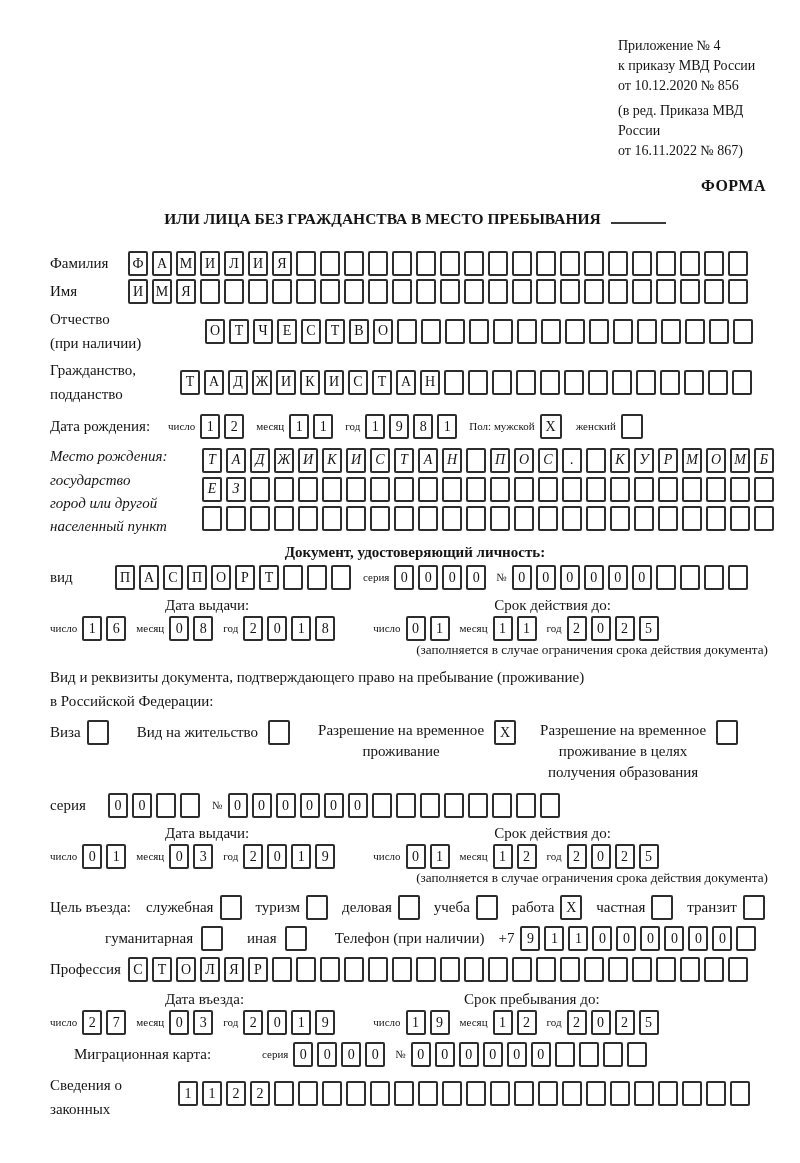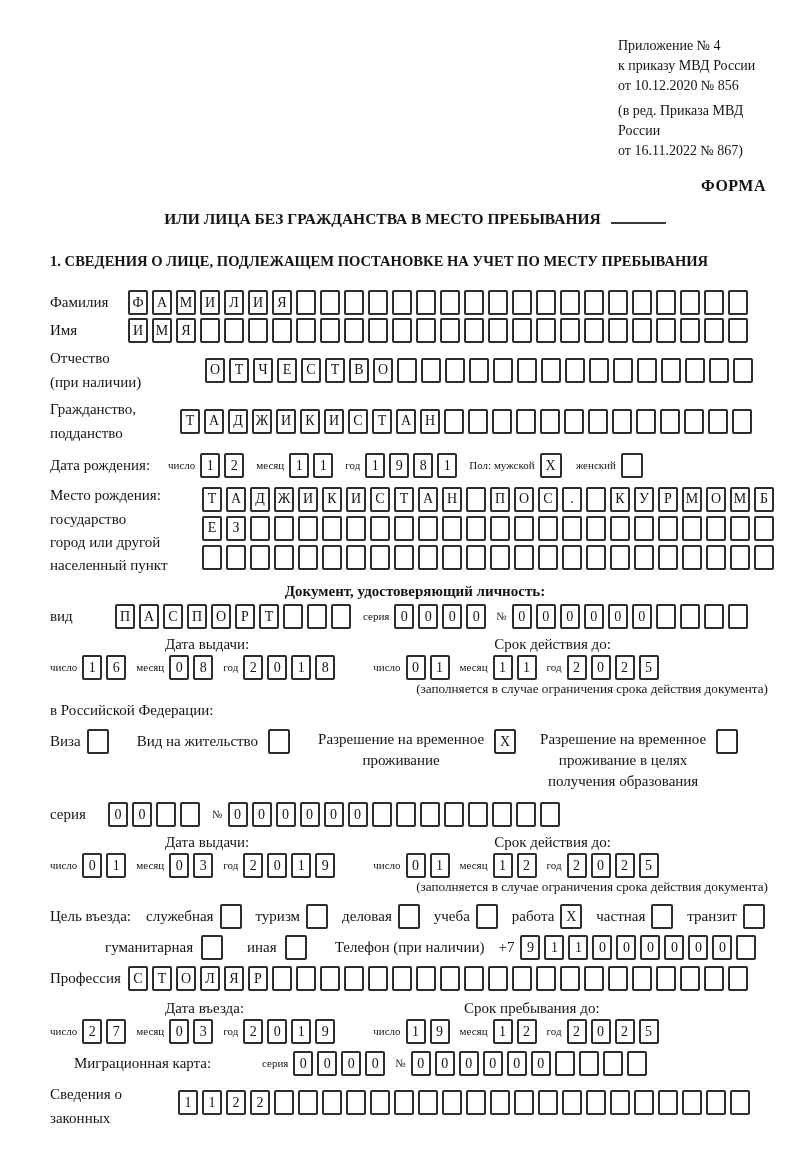--- a/index.html
+++ b/index.html
@@ -55,21 +55,20 @@
     <div class="amend">(в ред. Приказа МВД России</div>
     <div>от 16.11.2022 № 867)</div>
   </div>
 
   <div class="forma">ФОРМА</div>
 
   <div class="title">
     <div><span>ИЛИ ЛИЦА БЕЗ ГРАЖДАНСТВА В МЕСТО ПРЕБЫВАНИЯ</span><span class="uline"></span></div>
   </div>
 
-  <div class="sec">1. СВЕДЕНИЯ О ЛИЦЕ, ПОДЛЕЖАЩЕМ ПОСТАНОВКЕ НА УЧЕТ ПО МЕСТУ ПРЕБЫВАНИЯ</div>
 
   <div class="fr" style="margin-top:20px;">
     <span class="lbl w78">Фамилия</span>
     <span class="cells">
         <span class="cell">Ф</span>
         <span class="cell">А</span>
         <span class="cell">М</span>
         <span class="cell">И</span>
         <span class="cell">Л</span>
         <span class="cell">И</span>
@@ -211,21 +210,21 @@
         <span class="cell">9</span>
         <span class="cell">8</span>
         <span class="cell">1</span>
       </span>
     <span class="dl gap8">Пол: мужской</span>
     <span class="cell cb">X</span>
     <span class="dl gap10">женский</span>
     <span class="cell cb"></span>
   </div>
 
-  <div class="fr" style="margin-top:5px;">
+  <div class="fr" style="margin-top:5px;font-style:italic;">
     <span class="lc w152">
       <span class="l">Место рождения:</span>
       <span class="l">государство</span>
       <span class="l">город или другой</span>
       <span class="l">населенный пункт</span>
     </span>
     <span class="cc">
       <span class="cells">
           <span class="cell">Т</span>
           <span class="cell">А</span>
@@ -386,20 +385,21 @@
           <span class="cell">2</span>
           <span class="cell">0</span>
           <span class="cell">2</span>
           <span class="cell">5</span>
         </span>
     </span>
   </div>
 
   <div class="note-r">(заполняется в случае ограничения срока действия документа)</div>
 
+  <div class="plain">Вид и реквизиты документа, подтверждающего право на пребывание (проживание)</div>
   <div class="plain" style="margin-top:2px;">в Российской Федерации:</div>
 
   <div class="fr opts">
     <span class="lbl">Виза</span>
     <span class="cell cb gap6"></span>
     <span class="lbl gap24">Вид на жительство</span>
     <span class="cell cb gap10"></span>
     <span class="optlines gap24">
       <div>Разрешение на временное</div>
       <div>проживание</div>

